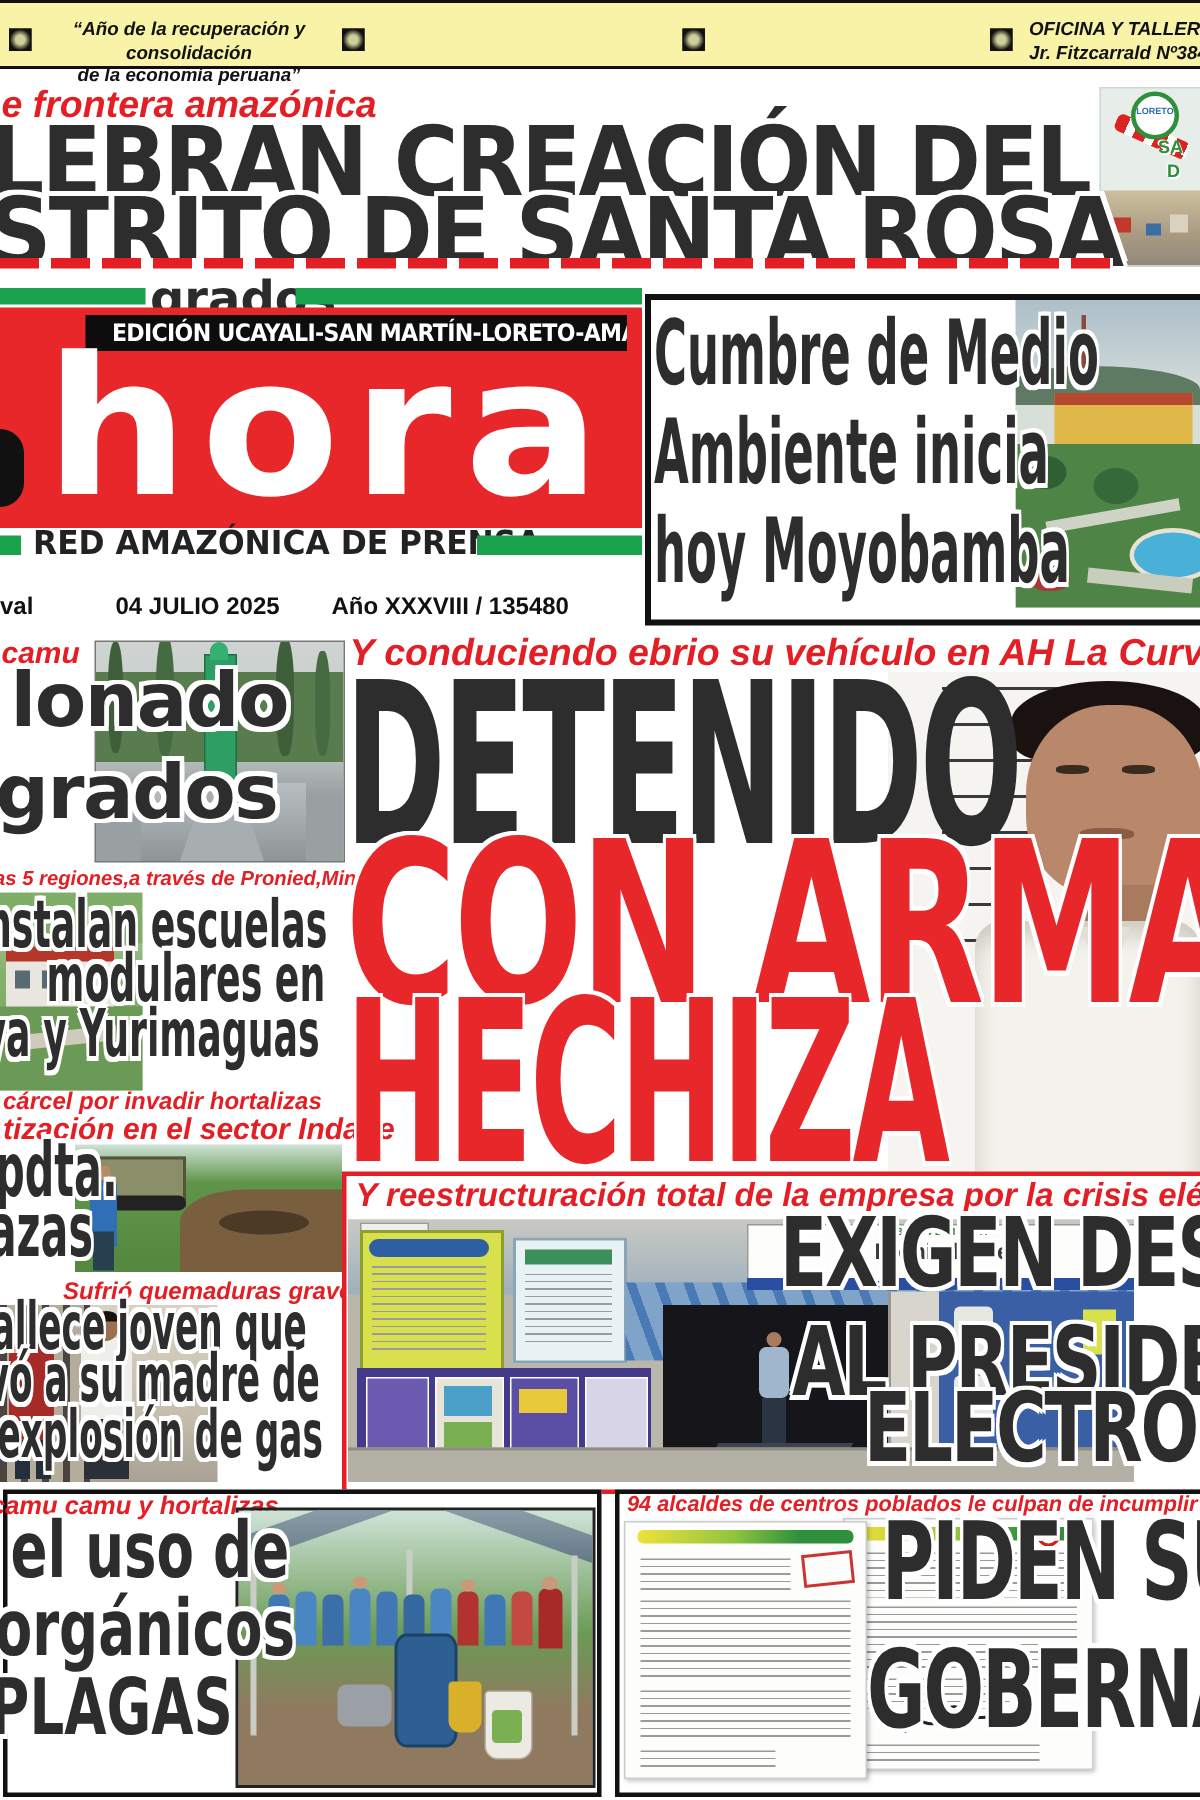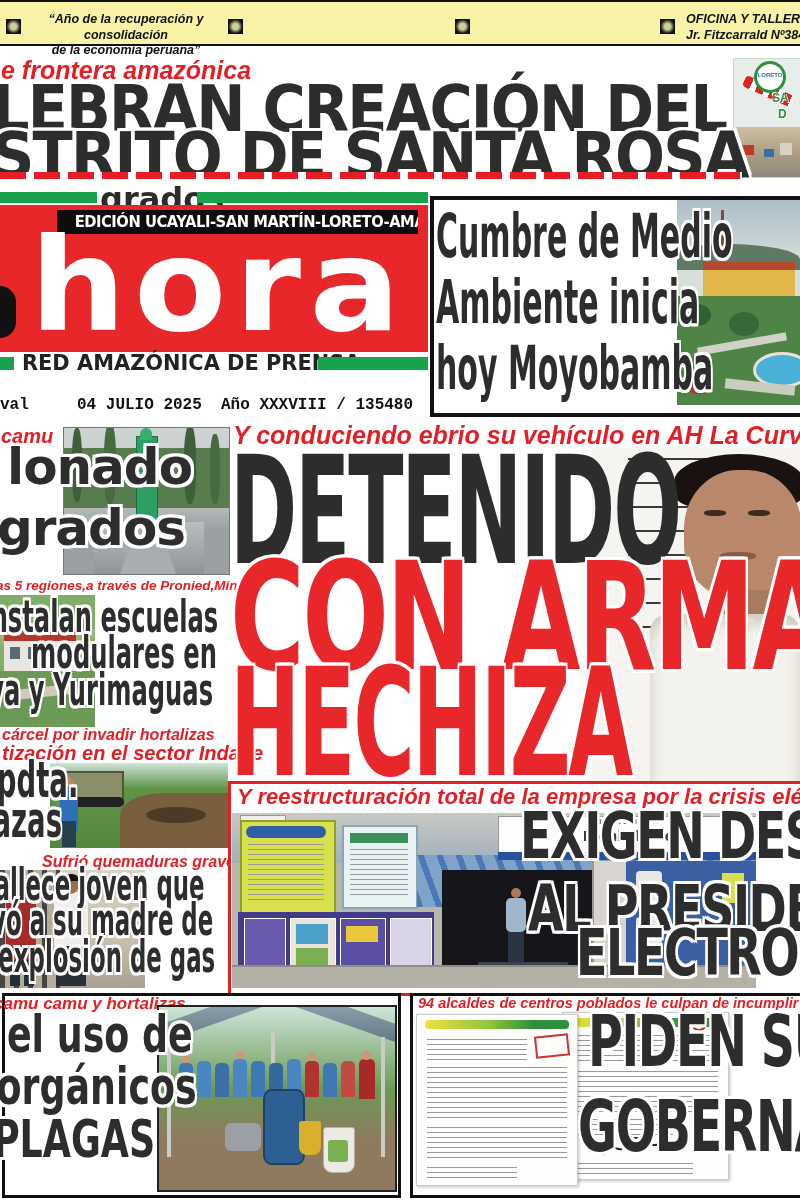--- a/index.html
+++ b/index.html
@@ -20,21 +20,21 @@
   .hr>span{transform-origin:100% 50%;}
   .redtxt{color:var(--logored);}
   .ol>span{text-shadow:-3px -3px 0 #fff,3px -3px 0 #fff,-3px 3px 0 #fff,3px 3px 0 #fff,
            -3px 0 0 #fff,3px 0 0 #fff,0 -3px 0 #fff,0 3px 0 #fff;}
   .ph{position:absolute;overflow:hidden;}
   .ph div{position:absolute;}
   .gbar{position:absolute;background:var(--green);height:11px;}
   .sq{position:absolute;width:15px;height:15px;background:#111;
       background-image:radial-gradient(circle at 50% 50%, #cfcf9a 0 3px, #111 7px);}
   .docline{position:absolute;background-image:repeating-linear-gradient(#9a9a9a 0 1px,transparent 1px 5px);}
-  .serif{font-family:Liberation Mono, monospace;}
+  .serif{font-family:Liberation Sans, sans-serif;}
 </style>
 </head>
 <body>
 
 <div class="page">
 
   <div class="abs" style="left:0;top:6;width:800px;height:42px;background:var(--ybar);border-top:2px solid #111;border-bottom:2px solid #111;"></div>
   <div class="sq" style="left:6px;top:19px;"></div>
   <div class="sq" style="left:228px;top:19px;"></div>
   <div class="sq" style="left:455px;top:19px;"></div>

